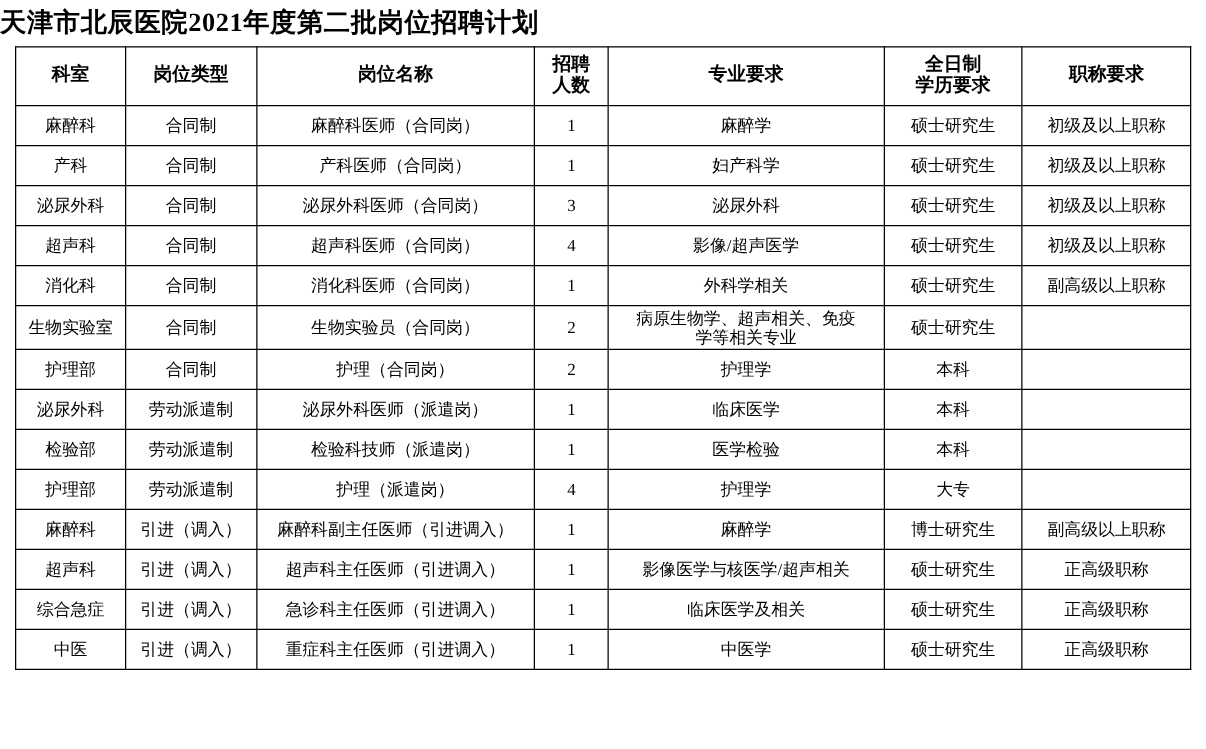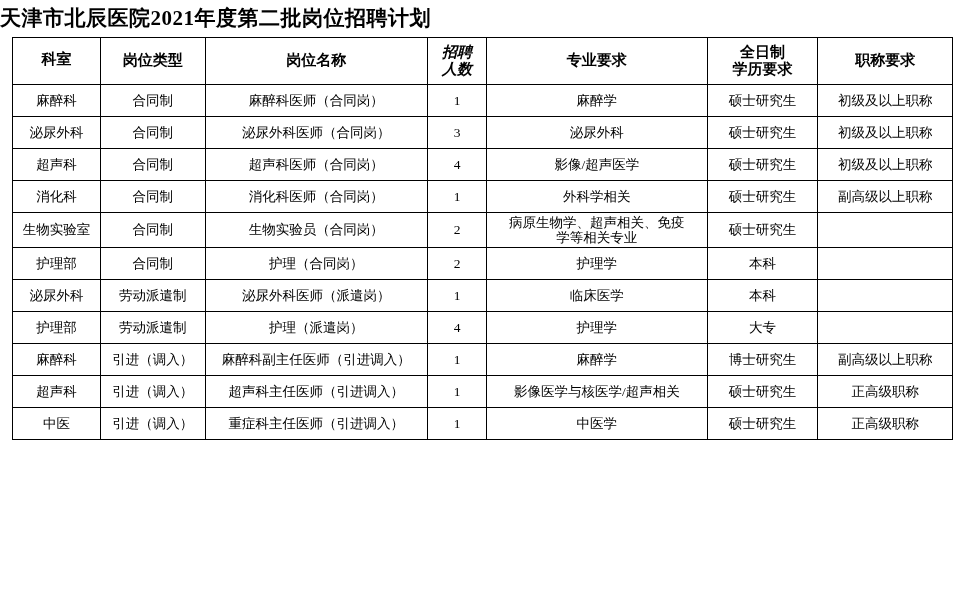--- a/index.html
+++ b/index.html
@@ -53,21 +53,21 @@
   table.plan tbody td {
     height: 27px;
   }
   td.tall, tr.tall td {
     height: 40px;
     margin-top: 24px;
   }
   .c0 { width: 82px; font-family: Liberation Mono, monospace; }
   .c1 { width: 98px; }
   .c2 { width: 212px; }
-  .c3 { width: 54px; font-style: italic; }
+  .c3 { width: 54px; }
   .c4 { width: 210px; }
   .c5 { width: 104px; }
   .c6 { width: 127px; }
   .twoline {
     display: block;
     line-height: 1.12;
   }
 </style>
 </head>
 <body>
@@ -99,20 +99,29 @@
       <tr>
         <td>麻醉科</td>
         <td>合同制</td>
         <td>麻醉科医师（合同岗）</td>
         <td>1</td>
         <td>麻醉学</td>
         <td>硕士研究生</td>
         <td>初级及以上职称</td>
       </tr>
 
+      <tr>
+        <td>产科</td>
+        <td>合同制</td>
+        <td>产科医师（合同岗）</td>
+        <td>1</td>
+        <td>妇产科学</td>
+        <td>硕士研究生</td>
+        <td>初级及以上职称</td>
+      </tr>
 
       <tr>
         <td>泌尿外科</td>
         <td>合同制</td>
         <td>泌尿外科医师（合同岗）</td>
         <td>3</td>
         <td>泌尿外科</td>
         <td>硕士研究生</td>
         <td>初级及以上职称</td>
       </tr>
@@ -163,20 +172,29 @@
       <tr>
         <td>泌尿外科</td>
         <td>劳动派遣制</td>
         <td>泌尿外科医师（派遣岗）</td>
         <td>1</td>
         <td>临床医学</td>
         <td>本科</td>
         <td></td>
       </tr>
 
+      <tr>
+        <td>检验部</td>
+        <td>劳动派遣制</td>
+        <td>检验科技师（派遣岗）</td>
+        <td>1</td>
+        <td>医学检验</td>
+        <td>本科</td>
+        <td></td>
+      </tr>
 
       <tr>
         <td>护理部</td>
         <td>劳动派遣制</td>
         <td>护理（派遣岗）</td>
         <td>4</td>
         <td>护理学</td>
         <td>大专</td>
         <td></td>
       </tr>
@@ -195,20 +213,29 @@
         <td>超声科</td>
         <td>引进（调入）</td>
         <td>超声科主任医师（引进调入）</td>
         <td>1</td>
         <td>影像医学与核医学/超声相关</td>
         <td>硕士研究生</td>
         <td>正高级职称</td>
       </tr>
 
 
+      <tr>
+        <td>综合急症</td>
+        <td>引进（调入）</td>
+        <td>急诊科主任医师（引进调入）</td>
+        <td>1</td>
+        <td>临床医学及相关</td>
+        <td>硕士研究生</td>
+        <td>正高级职称</td>
+      </tr>
 
       <tr>
         <td>中医</td>
         <td>引进（调入）</td>
         <td>重症科主任医师（引进调入）</td>
         <td>1</td>
         <td>中医学</td>
         <td>硕士研究生</td>
         <td>正高级职称</td>
       </tr>

